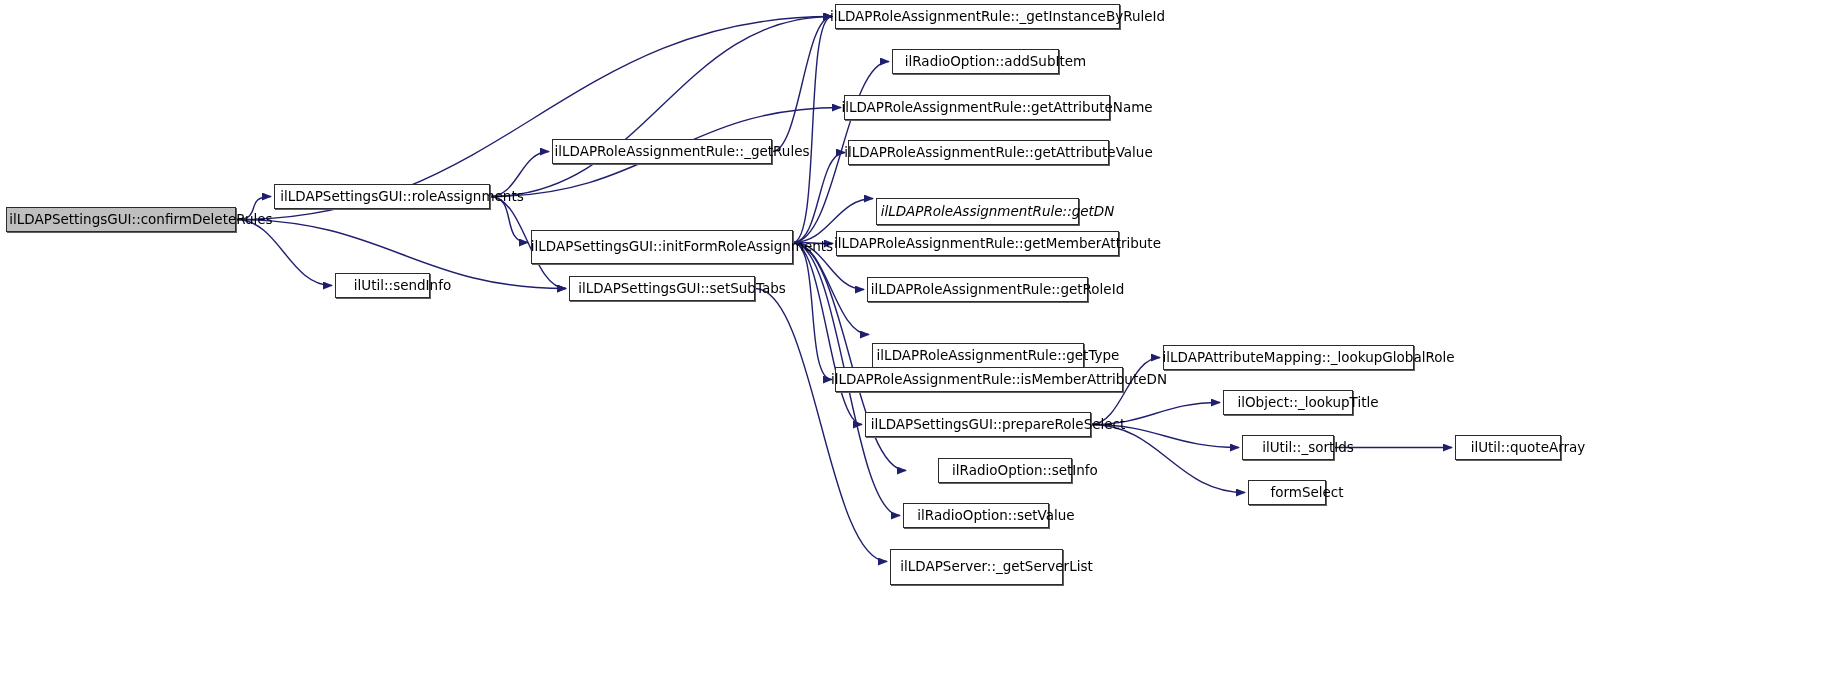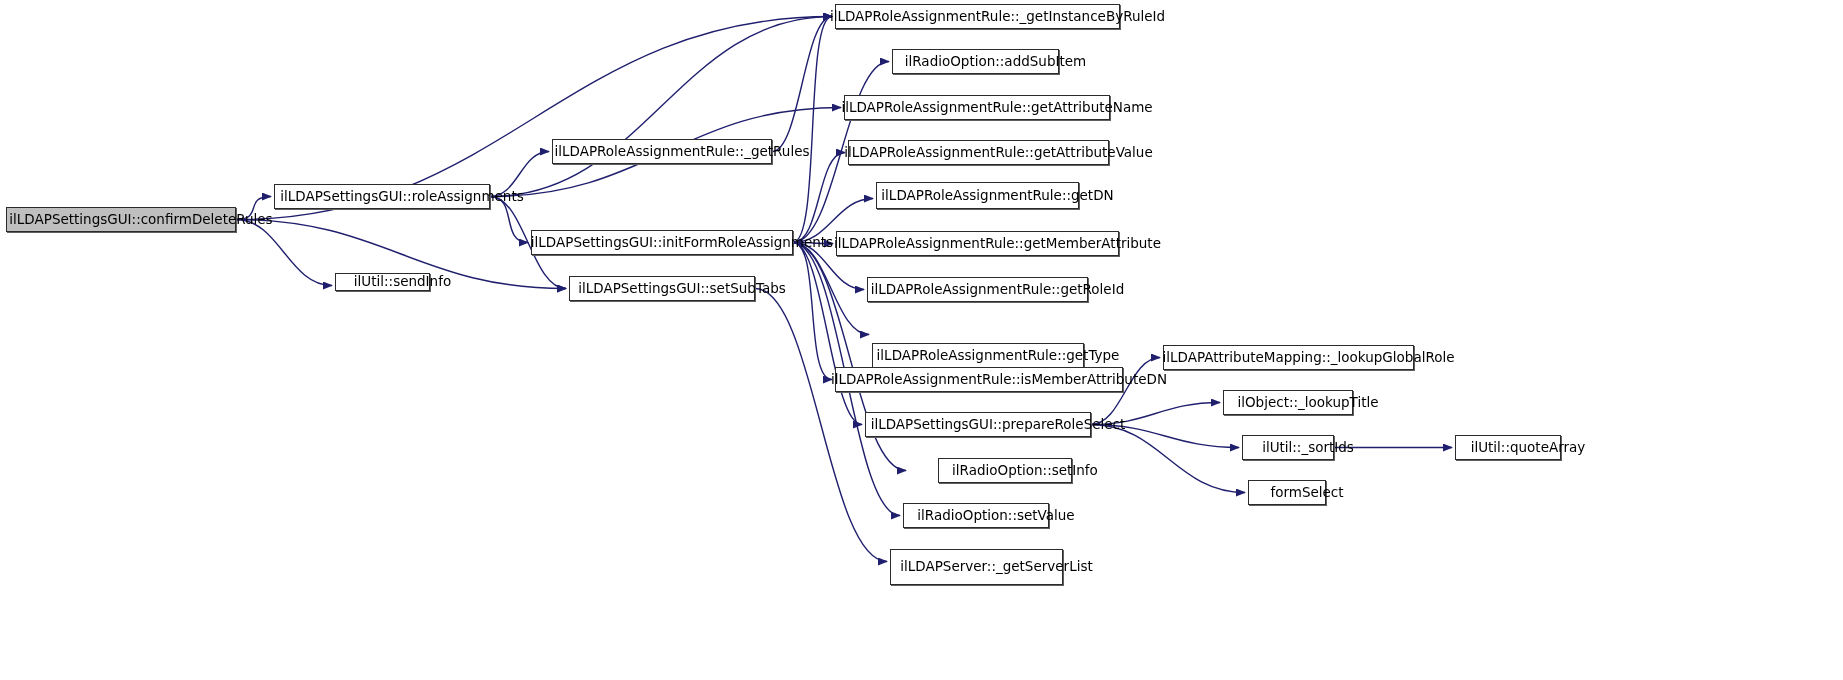--- a/index.html
+++ b/index.html
@@ -53,45 +53,45 @@
         <path d="M1334,447.5 C1387.1,447.5 1398.9,447.5 1452,447.5" marker-end="url(#ah)"></path>
       </g>
   </svg>
   <div id="node-layer">
       <div class="node root" style="left: 6px; top: 207px; width: 230px; height: 25px;">
         <span>ilLDAPSettingsGUI::confirmDeleteRules</span>
       </div>
       <div class="node" style="left: 274px; top: 184px; width: 216px; height: 25px;">
         <span>ilLDAPSettingsGUI::roleAssignments</span>
       </div>
-      <div class="node" style="left: 335px; top: 273px; width: 95px; height: 18px;">
+      <div class="node" style="left: 335px; top: 273px; width: 95px; height: 25px;">
         <span>ilUtil::sendInfo</span>
       </div>
       <div class="node" style="left: 552px; top: 139px; width: 220px; height: 25px;">
         <span>ilLDAPRoleAssignmentRule::_getRules</span>
       </div>
-      <div class="node" style="left: 531px; top: 230px; width: 262px; height: 25px;">
+      <div class="node" style="left: 531px; top: 230px; width: 262px; height: 34px;">
         <span>ilLDAPSettingsGUI::initFormRoleAssignments</span>
       </div>
       <div class="node" style="left: 569px; top: 276px; width: 186px; height: 25px;">
         <span>ilLDAPSettingsGUI::setSubTabs</span>
       </div>
       <div class="node" style="left: 835px; top: 4px; width: 285px; height: 25px;">
         <span>ilLDAPRoleAssignmentRule::_getInstanceByRuleId</span>
       </div>
       <div class="node" style="left: 892px; top: 49px; width: 167px; height: 25px;">
         <span>ilRadioOption::addSubItem</span>
       </div>
       <div class="node" style="left: 844px; top: 95px; width: 266px; height: 25px;">
         <span>ilLDAPRoleAssignmentRule::getAttributeName</span>
       </div>
       <div class="node" style="left: 848px; top: 140px; width: 261px; height: 25px;">
         <span>ilLDAPRoleAssignmentRule::getAttributeValue</span>
       </div>
-      <div class="node" style="left: 876px; top: 182px; width: 203px; height: 27px;">
+      <div class="node" style="left: 876px; top: 198px; width: 203px; height: 27px; font-style: italic;">
         <span>ilLDAPRoleAssignmentRule::getDN</span>
       </div>
       <div class="node" style="left: 836px; top: 231px; width: 283px; height: 25px;">
         <span>ilLDAPRoleAssignmentRule::getMemberAttribute</span>
       </div>
       <div class="node" style="left: 867px; top: 277px; width: 221px; height: 25px;">
         <span>ilLDAPRoleAssignmentRule::getRoleId</span>
       </div>
       <div class="node" style="left: 872px; top: 322px; width: 212px; height: 25px; margin-top: 21px;">
         <span>ilLDAPRoleAssignmentRule::getType</span>

